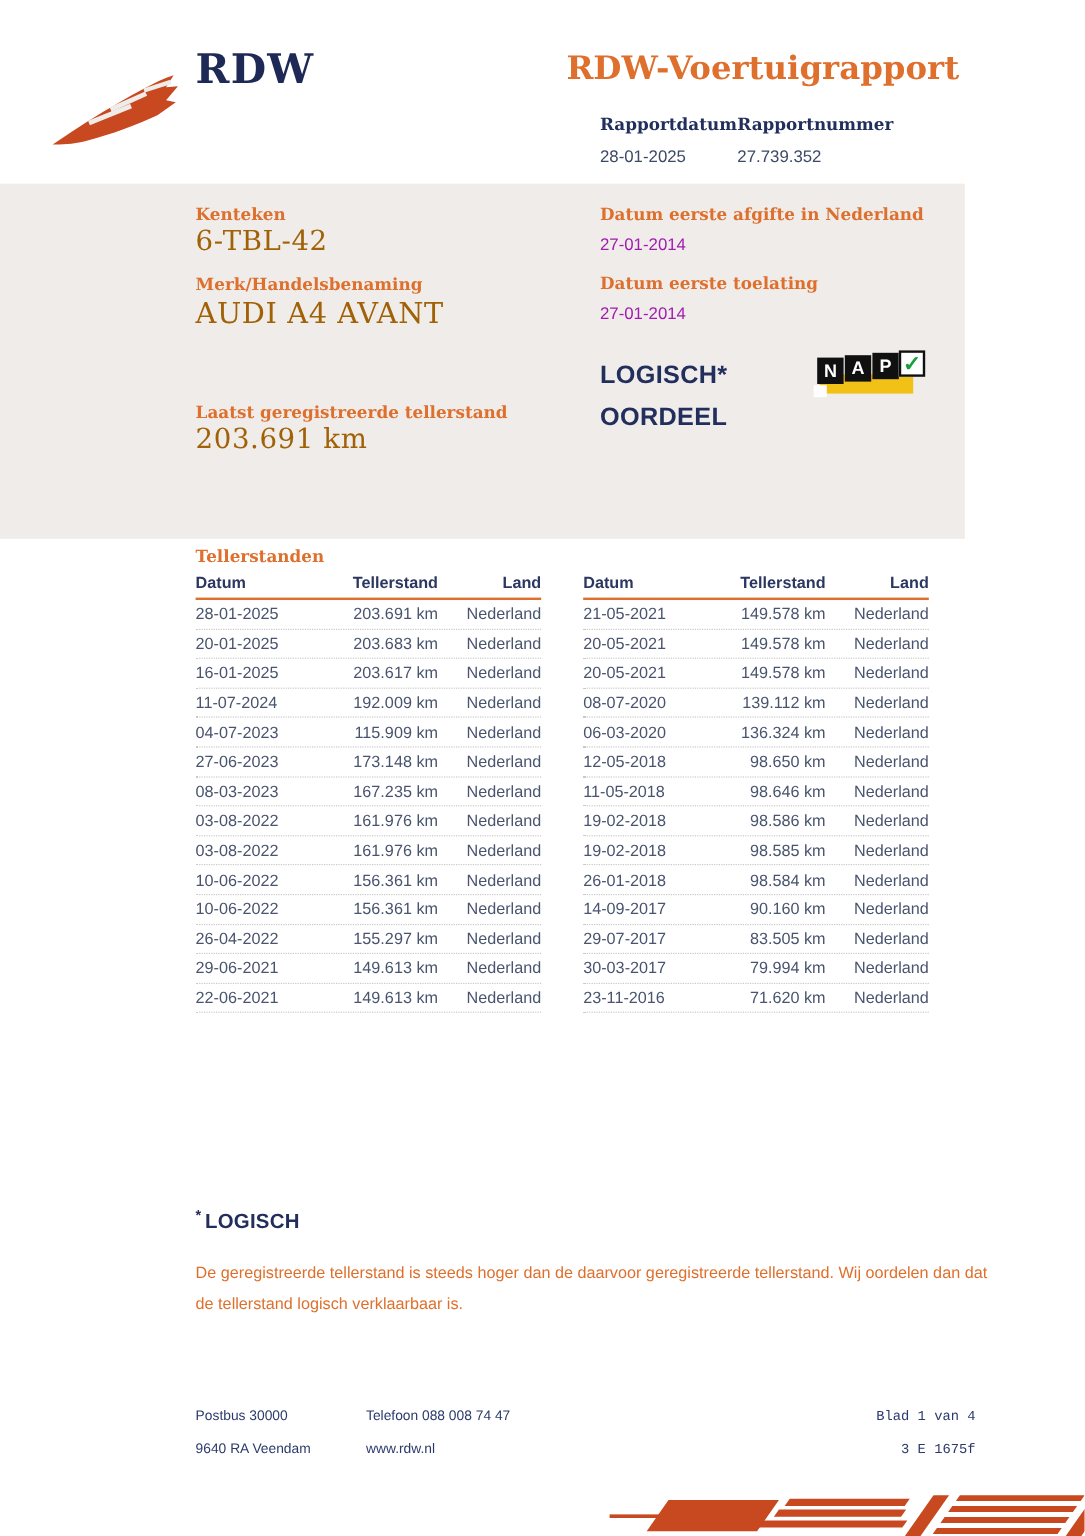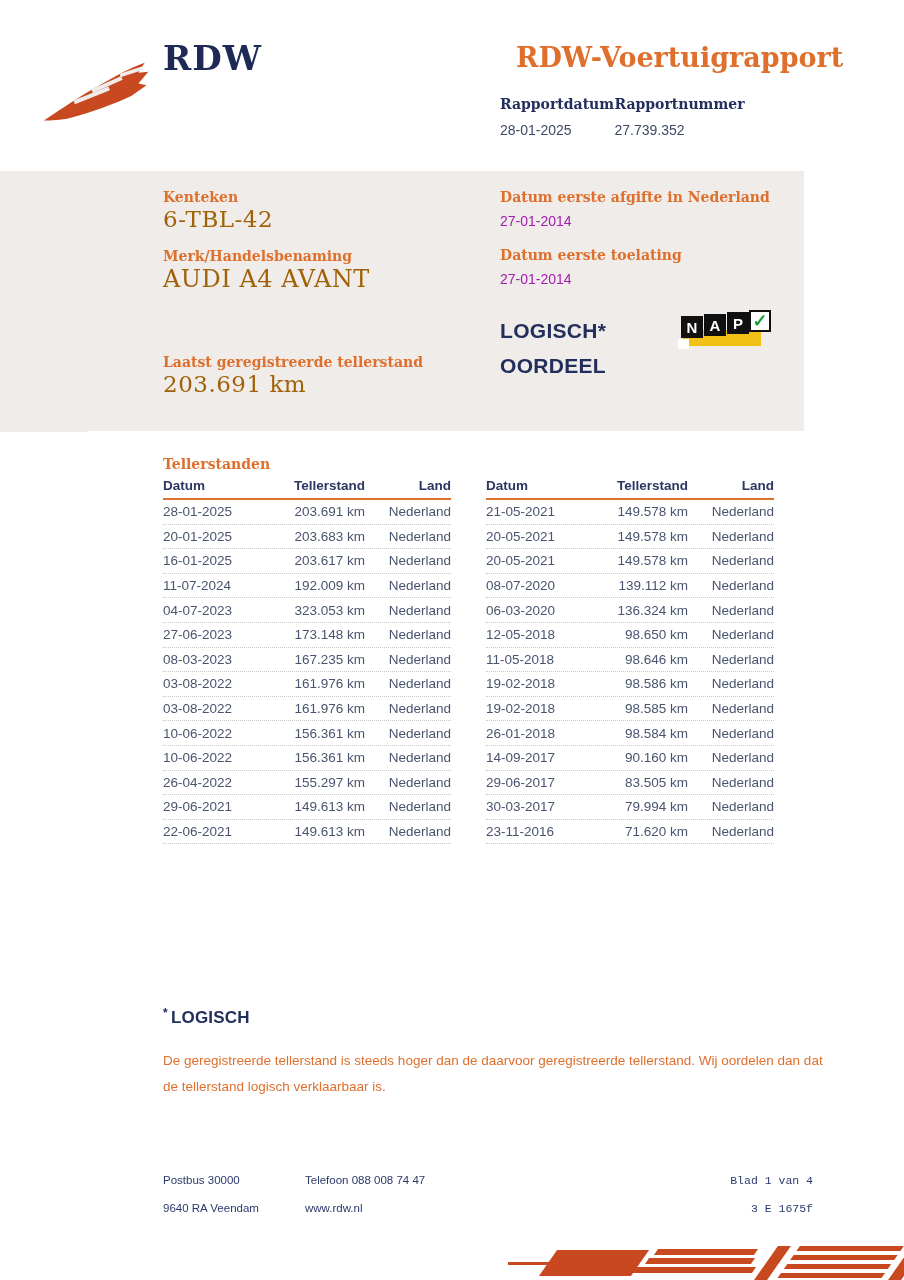--- a/index.html
+++ b/index.html
@@ -11,34 +11,34 @@
   }
   
   .logo { position:absolute; left:38px; top:30px; width:230px; height:95px; }
   .logo svg { position:absolute; left:0; top:22px; }
   .logo .wordmark {
     position:absolute; left:125px; top:8px;
     font-family:"DejaVu Serif", serif; font-weight:bold;
     font-size:34px; color:#1E2A55; letter-spacing:1px;
   }
   .doc-title {
-    position:absolute; left:516px; top:42px;
+    position:absolute; left:472px; top:42px;
     font-family:"DejaVu Serif", serif; font-weight:bold;
     font-size:27px; color:#DE6F2C;text-align:right;
   }
   .report-meta { position:absolute; left:500px; top:95px; }
   .report-meta .lbl {
     font-family:"DejaVu Serif", serif; font-weight:bold;
     font-size:14px; color:#222F5C; display:inline-block;
   }
   .report-meta .val { font-size:14px; color:#3D4A66; display:inline-block; margin-top:9px; }
   .col-a { width:110px; } .col-b { width:160px; }
   
   .panel {
-    position:absolute; left:0; top:171px; width:804px; height:260px;
+    position:absolute; left:0; top:153px; width:804px; height:296px;
     background:#EFECEA;
   }
   .panel-tail {
     position:absolute; left:0; top:411px; width:104px; height:21px;
     background:#EFECEA;
     clip-path:polygon(0 0, 100% 0, 84% 100%, 0 100%);
   }
   .panel .olabel {
     position:absolute; font-family:"DejaVu Serif", serif; font-weight:bold;
     font-size:14px; color:#DE6F2C;
@@ -206,21 +206,21 @@
             </div>
 
             <div class="t-row">
               <span>11-07-2024</span>
               <span class="c-right">192.009 km</span>
               <span class="c-right">Nederland</span>
             </div>
 
             <div class="t-row">
               <span>04-07-2023</span>
-              <span class="c-right">323.053 km</span>
+              <span class="c-right">115.909 km</span>
               <span class="c-right">Nederland</span>
             </div>
 
             <div class="t-row">
               <span>27-06-2023</span>
               <span class="c-right">173.148 km</span>
               <span class="c-right">Nederland</span>
             </div>
 
             <div class="t-row">
@@ -340,21 +340,21 @@
               <span class="c-right">Nederland</span>
             </div>
 
             <div class="t-row">
               <span>14-09-2017</span>
               <span class="c-right">90.160 km</span>
               <span class="c-right">Nederland</span>
             </div>
 
             <div class="t-row">
-              <span>29-06-2017</span>
+              <span>29-07-2017</span>
               <span class="c-right">83.505 km</span>
               <span class="c-right">Nederland</span>
             </div>
 
             <div class="t-row">
               <span>30-03-2017</span>
               <span class="c-right">79.994 km</span>
               <span class="c-right">Nederland</span>
             </div>
 

